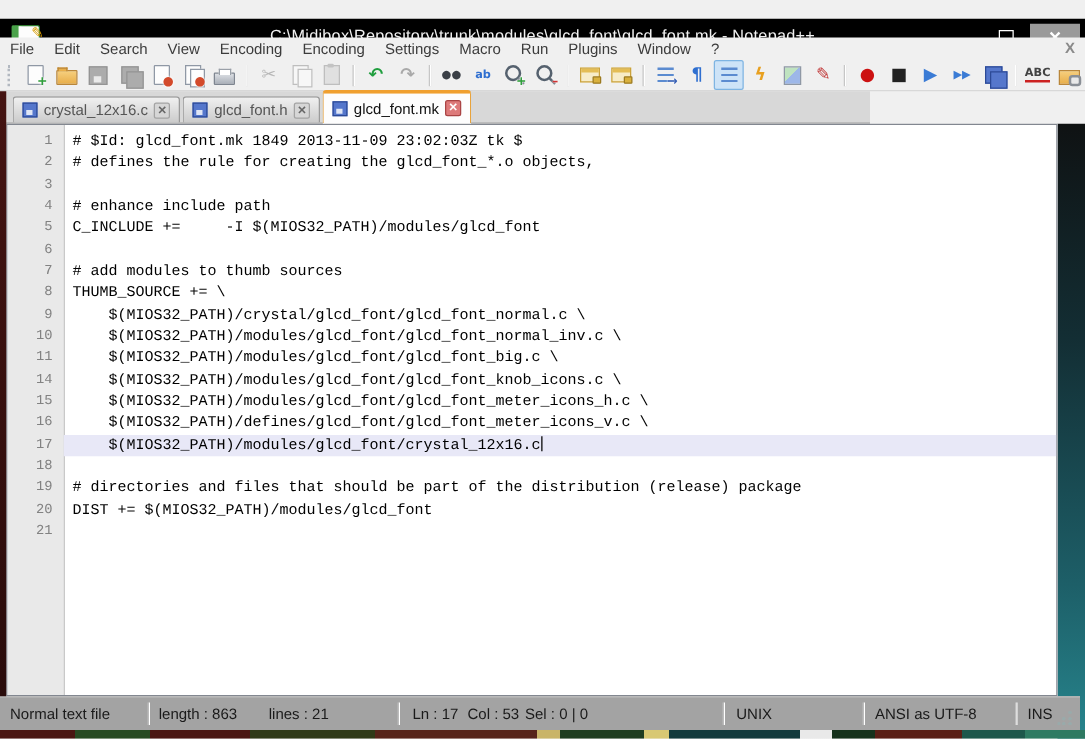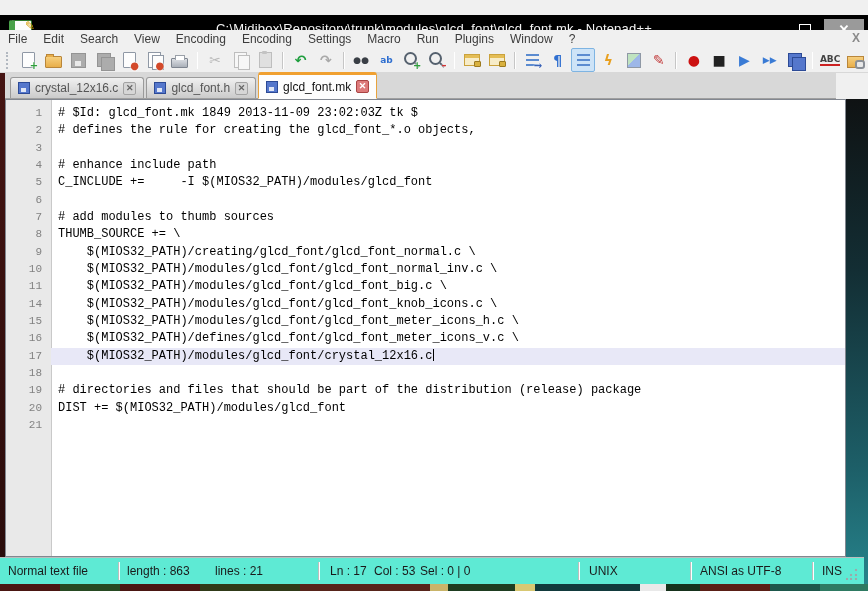--- a/index.html
+++ b/index.html
@@ -81,21 +81,21 @@
   .k-lines{width:13px;height:12px;
            background:repeating-linear-gradient(to bottom,#5b8bd0 0 2px,transparent 2px 5px);}
   .k-docmap{width:12px;height:13px;border:1px solid #8f98a5;
             background:linear-gradient(135deg,#bfe3c0 0 45%,#9db7e8 45% 100%);}
   .k-folderlink{position:relative;width:15px;height:10px;margin-top:3px;
             background:linear-gradient(#f6cf7e,#e8ae4a);border:1px solid #b9863a;}
   .k-folderlink::after{content:"";position:absolute;right:-2px;bottom:-2px;width:6px;height:5px;
             border:2px solid #8a8f96;border-radius:3px;background:#e9e9e9;}
 
   
-  .tabbar{position:absolute;left:0;top:73px;width:836px;height:26px;background:#d8d8d8;
+  .tabbar{position:absolute;left:0;top:73px;width:696px;height:26px;background:#d8d8d8;
           border-bottom:1px solid #9f9f9f;box-sizing:border-box;display:flex;
           align-items:flex-end;padding-left:10px;gap:2px;}
   .tab{display:inline-flex;align-items:center;gap:5px;padding:0 7px;height:20px;
        background:linear-gradient(#f0f0f0,#cbcbcb);border:1px solid #9a9a9a;border-bottom:none;
        border-radius:3px 3px 0 0;font-size:12px;color:#555;}
   .tab.active{position:relative;z-index:3;height:23px;margin-bottom:-1px;background:#fdfdfd;
        border:1px solid #e8a33d;border-top:3px solid #f0a030;border-bottom:1px solid #fdfdfd;
        color:#111;}
   .tab-floppy{position:relative;display:inline-block;width:12px;height:12px;
        background:#5577cc;border:1px solid #2c4a96;box-sizing:border-box;}
@@ -113,21 +113,21 @@
   .lines{position:absolute;left:0;top:5px;right:0;}
   .row{display:flex;height:17.33px;}
   .ln{width:45px;box-sizing:border-box;padding-right:9px;text-align:right;color:#828282;
       font:11px/17.33px "Liberation Mono",monospace;}
   .code{flex:1;padding-left:7px;white-space:pre;color:#000;
       font:12px/17.33px "Liberation Mono",monospace;}
   .row.cur .code{background:#e8e8f7;}
   .caret{display:inline-block;width:1px;height:12px;background:#000;vertical-align:-2px;margin-left:1px;}
 
   
-  .statusbar{position:absolute;left:0;top:557px;width:864px;height:27px;background:#5eead4;
+  .statusbar{position:absolute;left:0;top:557px;width:864px;height:27px;background:#a3a3a3;
              border-top:1px solid #bdbdbd;box-sizing:border-box;font-size:12px;color:#1a1a1a;}
   .statusbar span.seg{position:absolute;top:6px;white-space:pre;}
   .sdiv{position:absolute;top:4px;height:18px;width:0;
         border-left:1px solid #bdbdbd;border-right:1px solid #fff;}
   .sgrip{position:absolute;right:6px;bottom:4px;width:12px;height:12px;
         background:
          radial-gradient(circle at 10px 2px,#9aa 1.2px,transparent 1.6px),
          radial-gradient(circle at 10px 7px,#9aa 1.2px,transparent 1.6px),
          radial-gradient(circle at 5px 7px,#9aa 1.2px,transparent 1.6px),
          radial-gradient(circle at 10px 11px,#9aa 1.2px,transparent 1.6px),
@@ -327,21 +327,21 @@
         <div class="row">
           <span class="ln">7</span>
           <span class="code"># add modules to thumb sources</span>
         </div>
         <div class="row">
           <span class="ln">8</span>
           <span class="code">THUMB_SOURCE += \</span>
         </div>
         <div class="row">
           <span class="ln">9</span>
-          <span class="code">    $(MIOS32_PATH)/creating/glcd_font/glcd_font_normal.c \</span>
+          <span class="code">    $(MIOS32_PATH)/crystal/glcd_font/glcd_font_normal.c \</span>
         </div>
         <div class="row">
           <span class="ln">10</span>
           <span class="code">    $(MIOS32_PATH)/modules/glcd_font/glcd_font_normal_inv.c \</span>
         </div>
         <div class="row">
           <span class="ln">11</span>
           <span class="code">    $(MIOS32_PATH)/modules/glcd_font/glcd_font_big.c \</span>
         </div>
         <div class="row">

